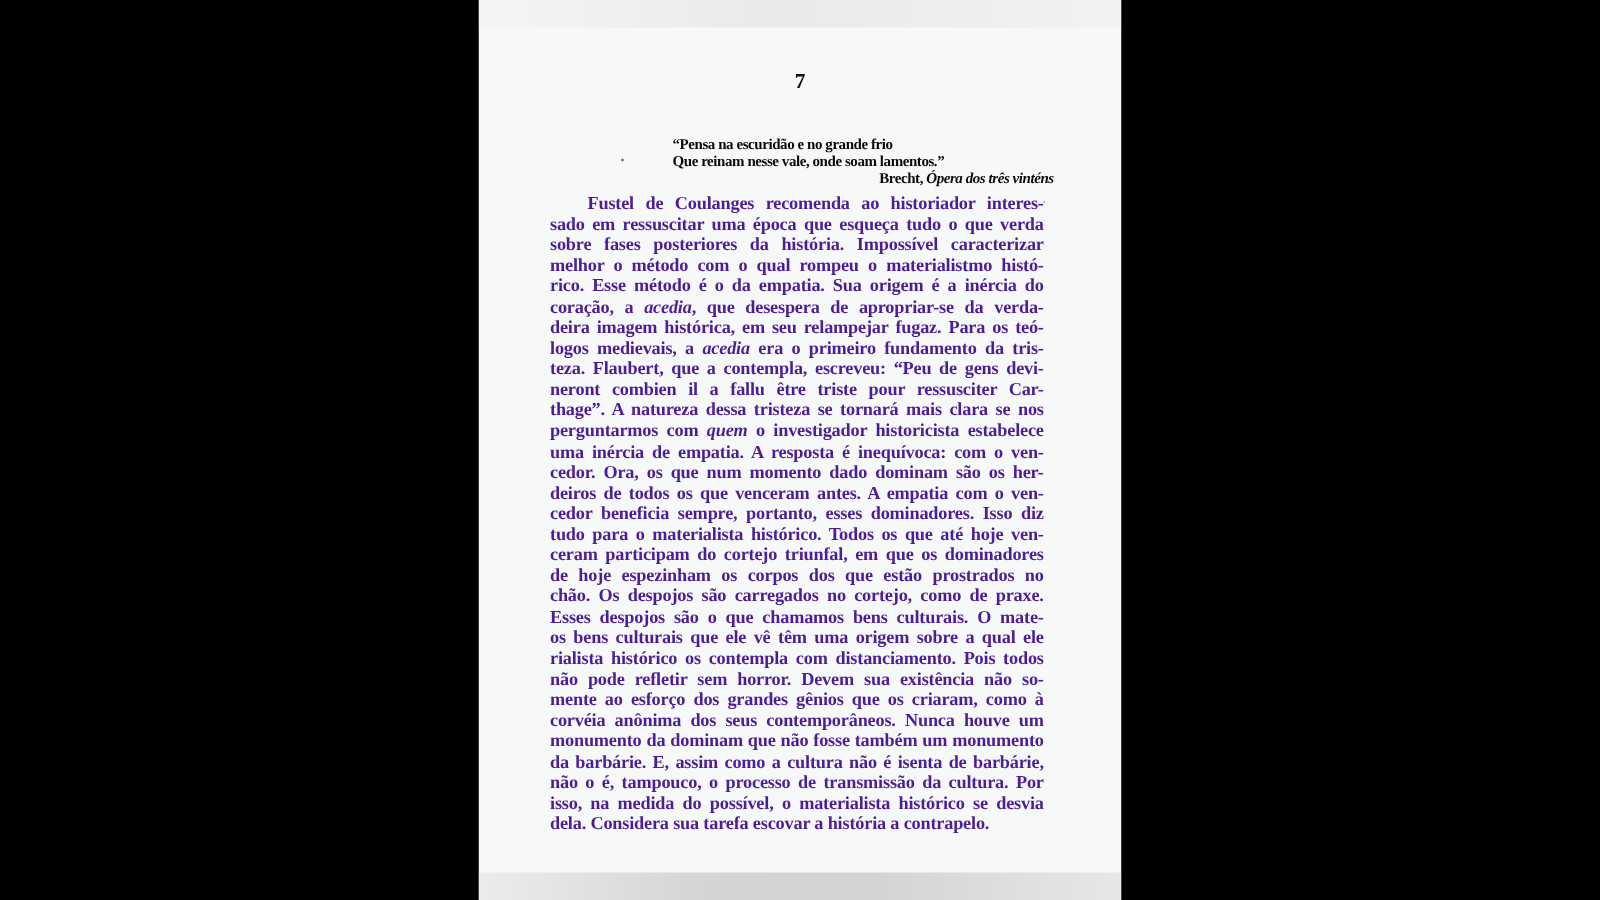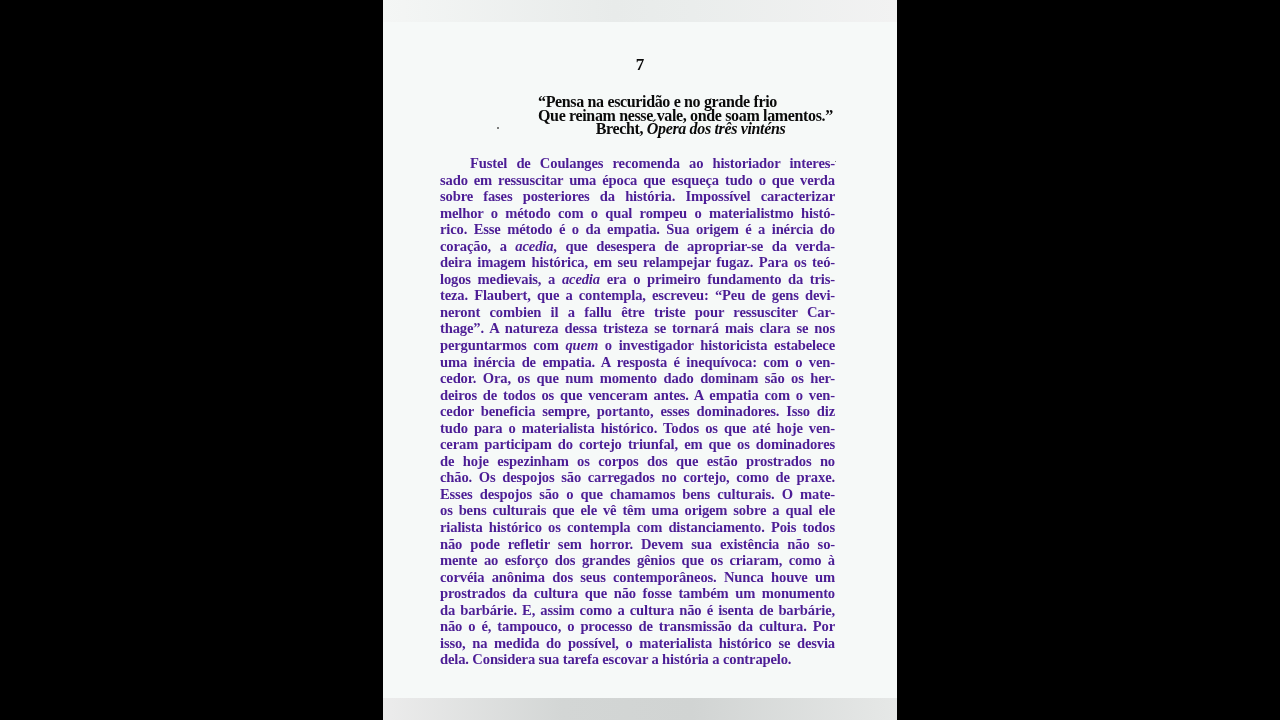--- a/index.html
+++ b/index.html
@@ -45,33 +45,33 @@
       text-align: center;
       font-family: "Liberation Serif", serif;
       font-weight: bold;
       font-size: 17px;
       color: #0a0a0a;
       margin-left: 0px;
     }
     .epigraph {
       position: absolute;
       left: 155px;
-      top: 95px;
+      top: 109px;
       width: 300px;
       font-family: "Liberation Serif", serif;
       font-weight: bold;
-      font-size: 16px;
+      font-size: 12px;
       line-height: 13.5px;
       color: #0a0a0a;
       letter-spacing: -0.35px;
     }
     .epigraph .line { display: block; white-space: nowrap; }
     .epigraph .attribution {
       display: block;
-      text-align: center;
+      text-align: right;
       margin-right: -5px;
       white-space: nowrap;
     }
     .epigraph .attribution i { font-style: italic; }
     .body-text {
       position: absolute;
       left: 57px;
       top: 155px;
       width: 395px;
       font-family: "Liberation Serif", serif;
@@ -134,21 +134,21 @@
         <span class="line">tudo para o materialista histórico. Todos os que até hoje ven-</span>
         <span class="line">ceram participam do cortejo triunfal, em que os dominadores</span>
         <span class="line">de hoje espezinham os corpos dos que estão prostrados no</span>
         <span class="line">chão. Os despojos são carregados no cortejo, como de praxe.</span>
         <span class="line">Esses despojos são o que chamamos bens culturais. O mate-</span>
         <span class="line">os bens culturais que ele vê têm uma origem sobre a qual ele</span>
         <span class="line">rialista histórico os contempla com distanciamento. Pois todos</span>
         <span class="line">não pode refletir sem horror. Devem sua existência não so-</span>
         <span class="line">mente ao esforço dos grandes gênios que os criaram, como à</span>
         <span class="line">corvéia anônima dos seus contemporâneos. Nunca houve um</span>
-        <span class="line">prostrados da cultura que não fosse também um monumento</span>
+        <span class="line">monumento da dominam que não fosse também um monumento</span>
         <span class="line">da barbárie. E, assim como a cultura não é isenta de barbárie,</span>
         <span class="line">não o é, tampouco, o processo de transmissão da cultura. Por</span>
         <span class="line">isso, na medida do possível, o materialista histórico se desvia</span>
         <span class="line last">dela. Considera sua tarefa escovar a história a contrapelo.</span>
       </div>
 
     <span class="speck" style="left:114px; top:127px;"></span>
     <span class="speck" style="left:452px; top:161px; width:1px; height:1px;"></span>
 
     <div class="bottom-band"></div>

